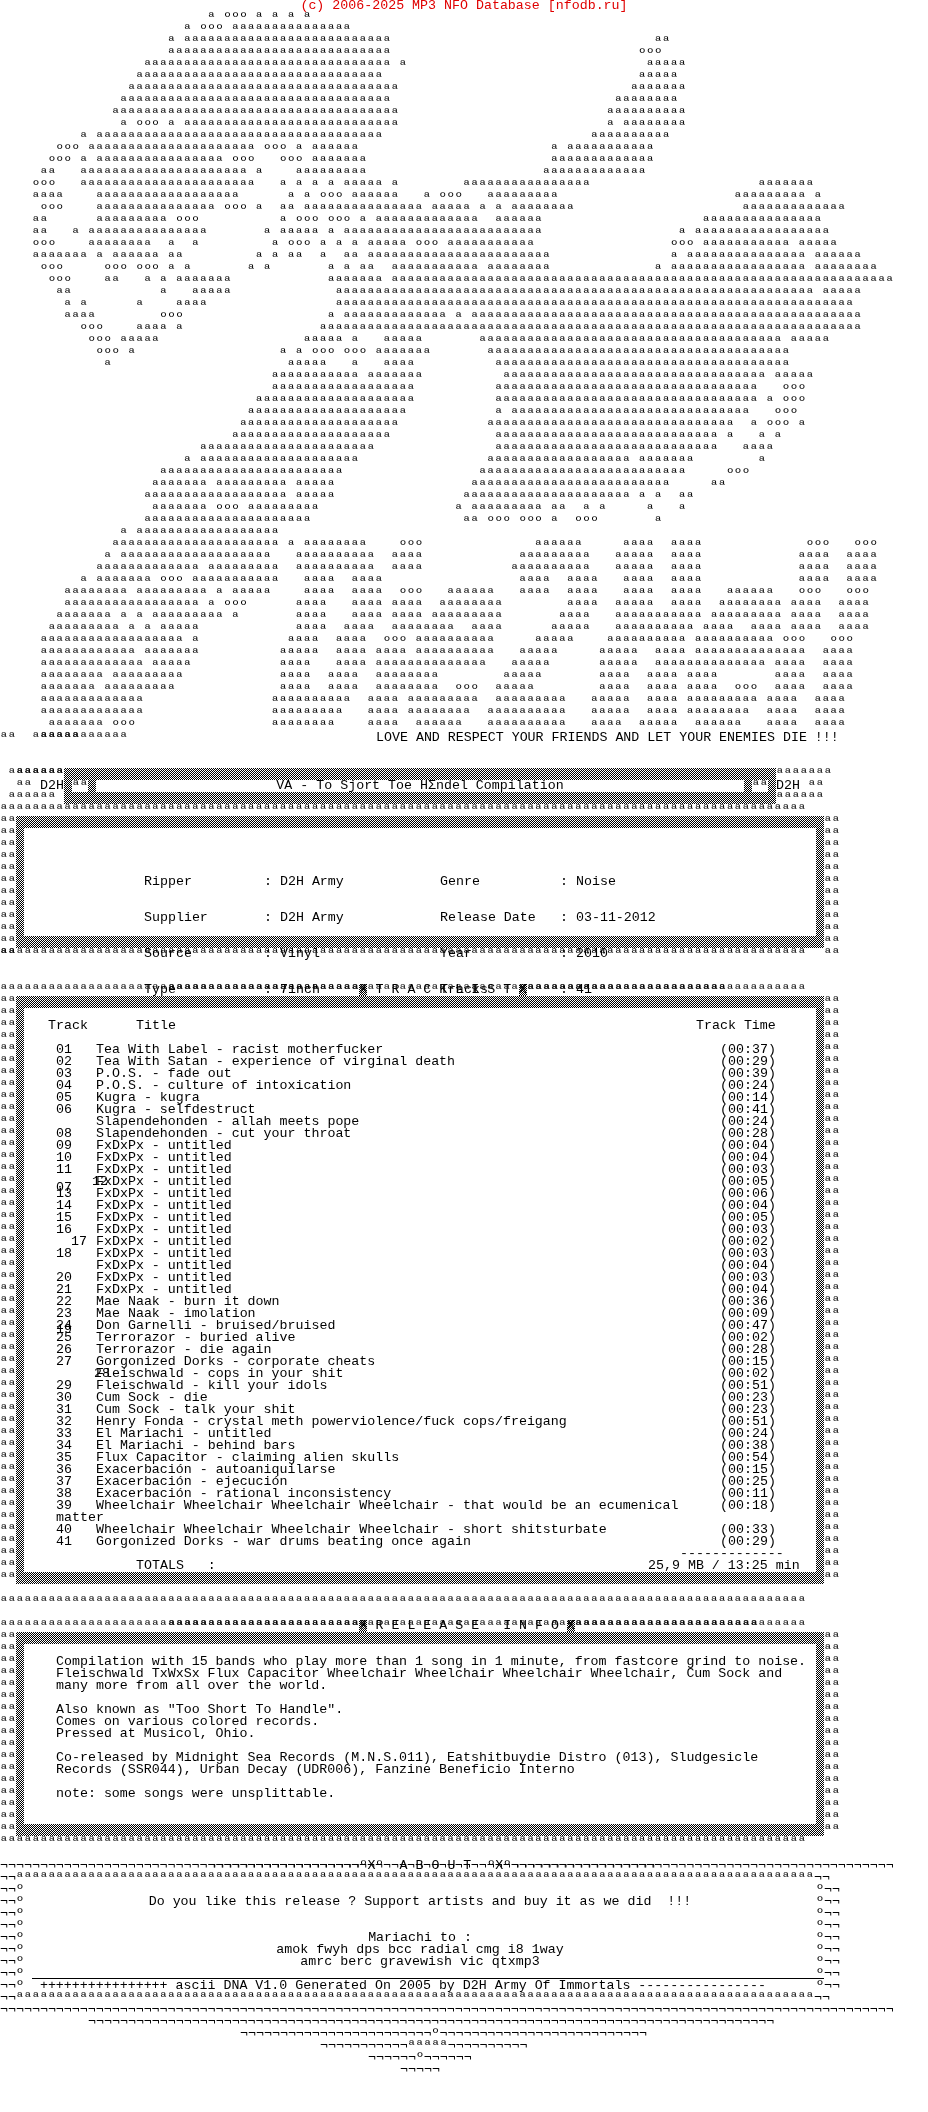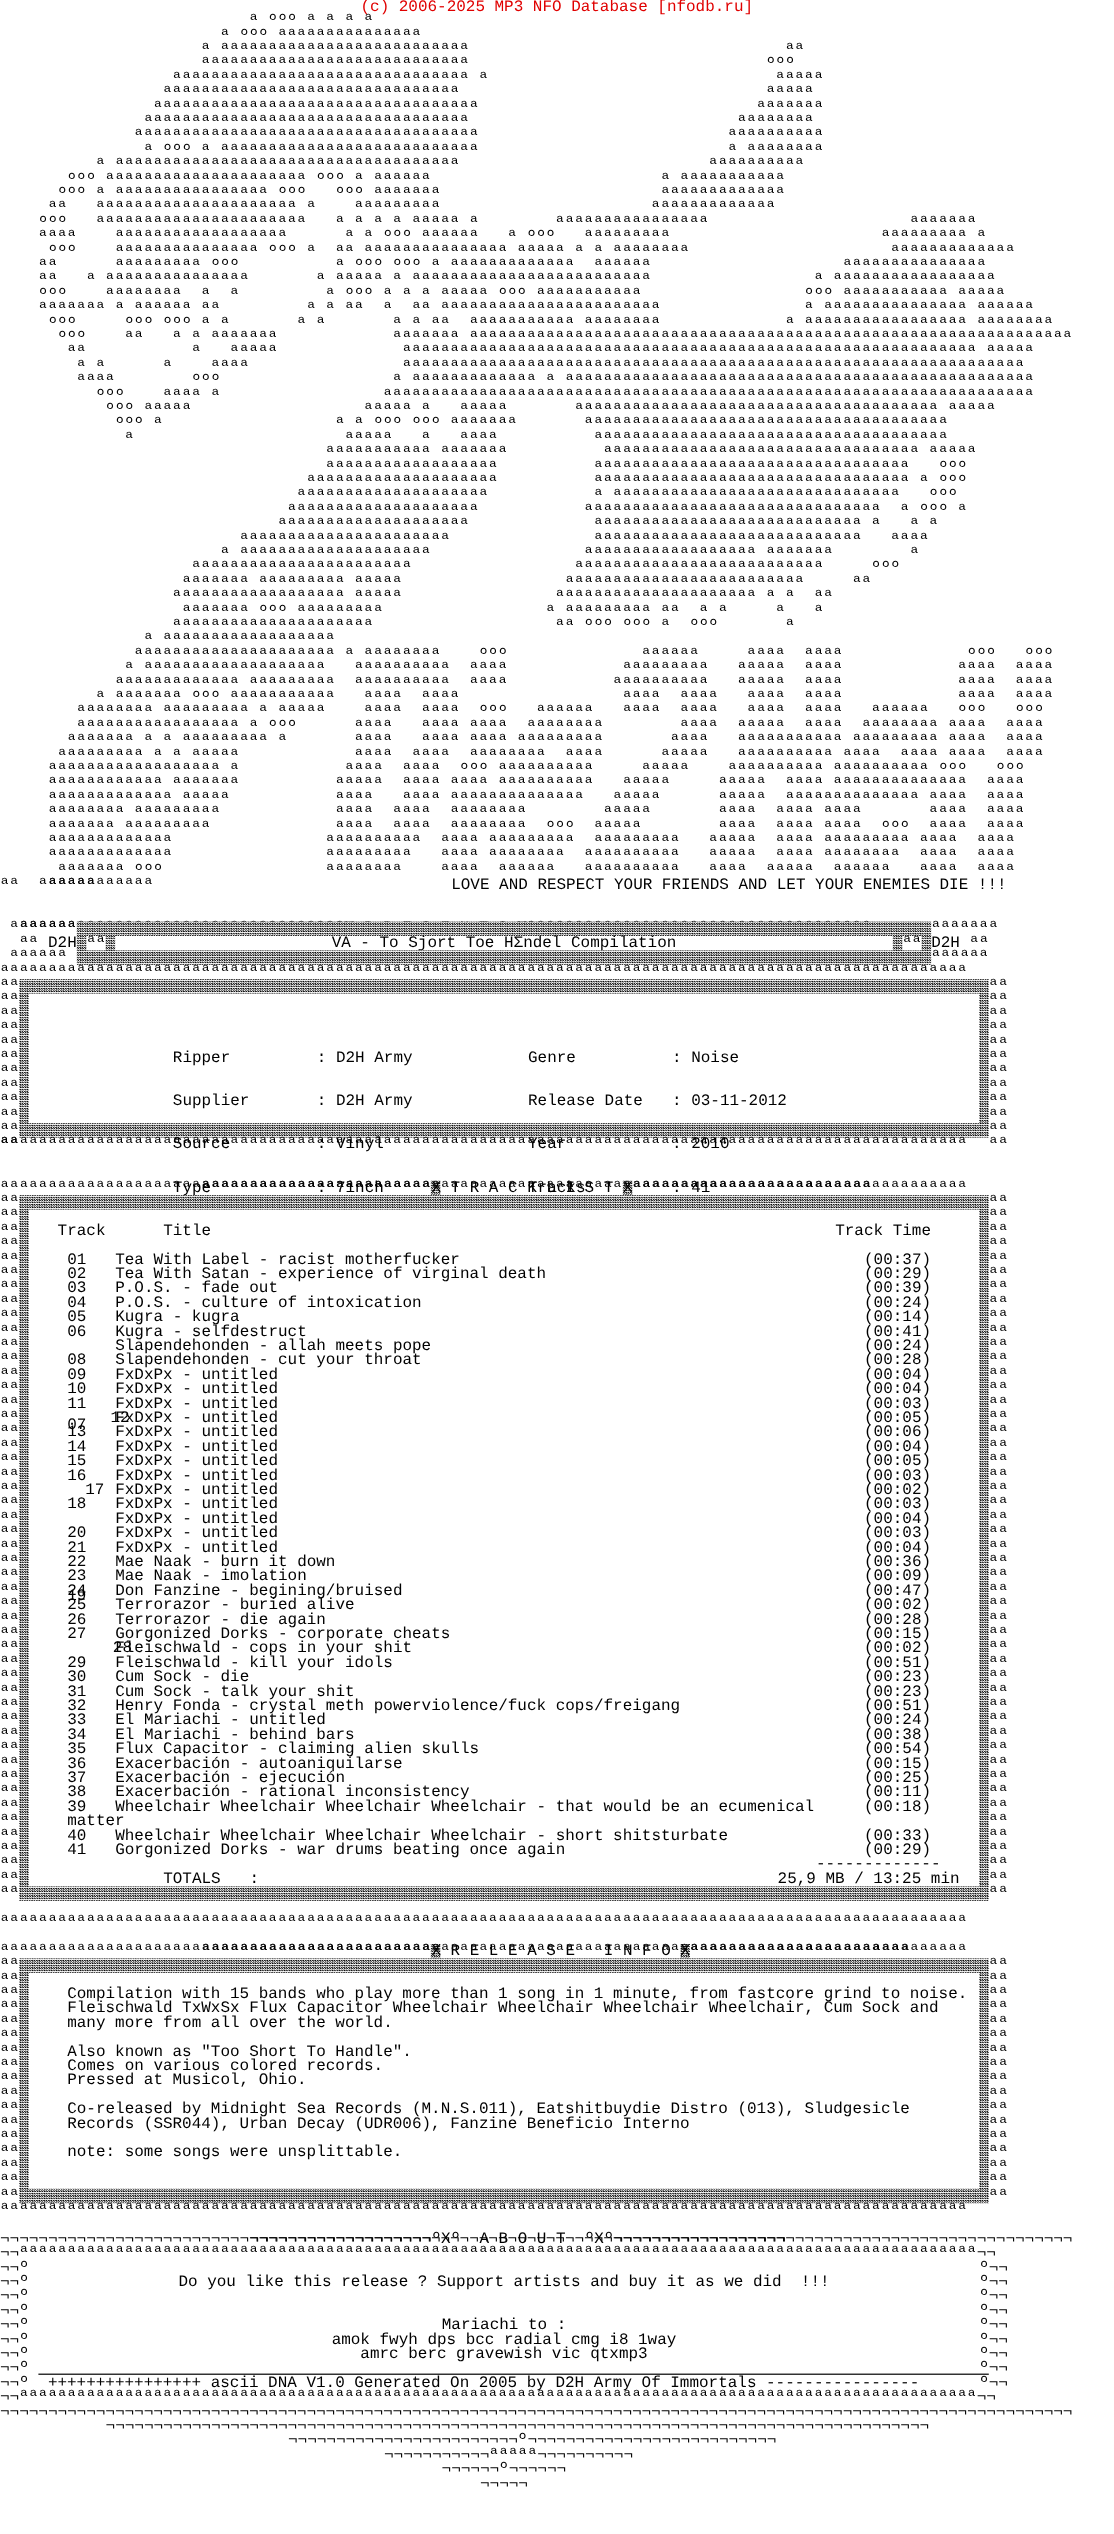--- a/index.html
+++ b/index.html
@@ -252,21 +252,21 @@
       <div class="track-row" style="top: 1296px; left: 96px;">Mae Naak - burn it down</div>
       <div class="track-row" style="top: 1296px; left: 720px;">(00:36)</div>
     </div>
     <div>
       <div class="track-row" style="top: 1308px; left: 56px;">23</div>
       <div class="track-row" style="top: 1308px; left: 96px;">Mae Naak - imolation</div>
       <div class="track-row" style="top: 1308px; left: 720px;">(00:09)</div>
     </div>
     <div>
       <div class="track-row" style="top: 1320px; left: 56px;">24</div>
-      <div class="track-row" style="top: 1320px; left: 96px;">Don Fanzine - begining/bruised</div>
+      <div class="track-row" style="top: 1320px; left: 96px;">Don Garnelli - bruised/bruised</div>
       <div class="track-row" style="top: 1320px; left: 720px;">(00:47)</div>
     </div>
     <div>
       <div class="track-row" style="top: 1332px; left: 56px;">25</div>
       <div class="track-row" style="top: 1332px; left: 96px;">Terrorazor - buried alive</div>
       <div class="track-row" style="top: 1332px; left: 720px;">(00:02)</div>
     </div>
     <div>
       <div class="track-row" style="top: 1344px; left: 56px;">26</div>
       <div class="track-row" style="top: 1344px; left: 96px;">Terrorazor - die again</div>

